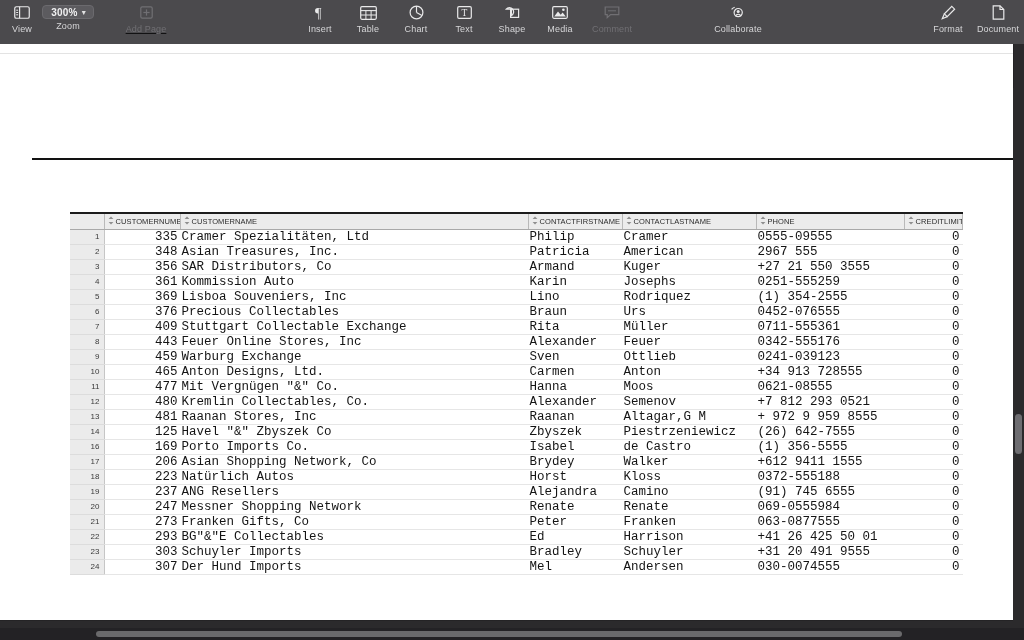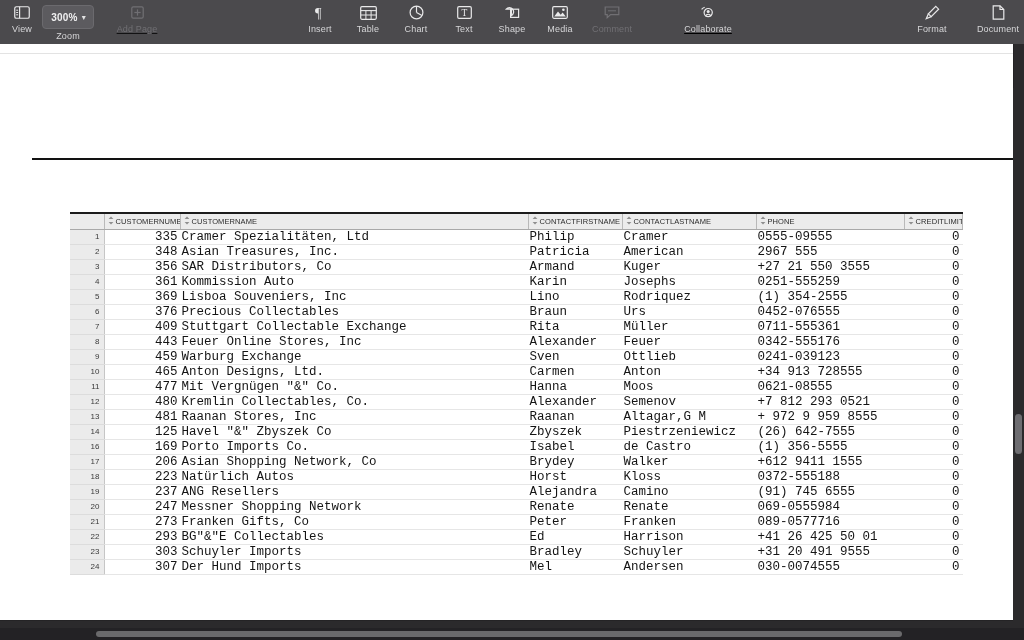--- a/index.html
+++ b/index.html
@@ -35,37 +35,37 @@
     white-space: nowrap;
   }
   .tb-item.disabled .tb-icon, .tb-item.disabled .tb-label { color: #7d7c80; opacity: .75; }
 
   .zoom-pill {
     display: flex; align-items: center; gap: 4px;
     background: #5c5b5f;
     border: 1px solid #6b6a6e;
     border-radius: 4px;
     padding: 2px 7px 2px 8px;
-    height: 24px;
+    height: 14px;
     margin-top: 2px;
   }
   .zoom-pill .zv { font-size: 10px; font-weight: bold; color: #f0f0f1; letter-spacing: .2px; }
   .zoom-pill .chev { font-size: 8px; color: #e2e2e3; }
 
   .tb-left { position: absolute; left: 4px; top: 0; display: flex; }
   .tb-center { position: absolute; left: 296px; top: 0; display: flex; }
-  .tb-collab { position: absolute; left: 678px; top: 0; display: flex; text-decoration: underline; }
+  .tb-collab { position: absolute; left: 708px; top: 0; display: flex; }
   .tb-right { position: absolute; right: 4px; top: 0; display: flex; }
 
   .tb-left .tb-item:nth-child(1) { min-width: 36px; }
   .tb-left .tb-item:nth-child(2) { min-width: 56px; }
-  .tb-left .tb-item:nth-child(3) { min-width: 54px; margin-left: 14px; text-decoration: underline; }
+  .tb-left .tb-item:nth-child(3) { min-width: 54px; margin-left: 23px; text-decoration: underline; }
   .tb-center .tb-item { min-width: 32px; margin: 0 8px; }
   .tb-collab .tb-item { min-width: 60px; }
-  .tb-right .tb-item { min-width: 44px; margin-left: 22px; }
+  .tb-right .tb-item { min-width: 44px; margin-left: 6px; }
 
   
   .canvas {
     position: absolute; top: 44px; left: 0;
     width: 1024px; height: 596px;
     background: #2b2a2c;
     overflow: hidden;
   }
   .page {
     position: absolute; top: 0; left: 0;
@@ -575,21 +575,21 @@
               <td class="lname">Renate</td>
               <td class="phone">069-0555984</td>
               <td class="credit">0</td>
             </tr>
             <tr>
               <td class="rownum">21</td>
               <td class="num">273</td>
               <td class="cname">Franken Gifts, Co</td>
               <td class="fname">Peter</td>
               <td class="lname">Franken</td>
-              <td class="phone">089-0577716</td>
+              <td class="phone">063-0877555</td>
               <td class="credit">0</td>
             </tr>
             <tr>
               <td class="rownum">22</td>
               <td class="num">293</td>
               <td class="cname">BG"&amp;"E Collectables</td>
               <td class="fname">Ed</td>
               <td class="lname">Harrison</td>
               <td class="phone">+41 26 425 50 01</td>
               <td class="credit">0</td>

